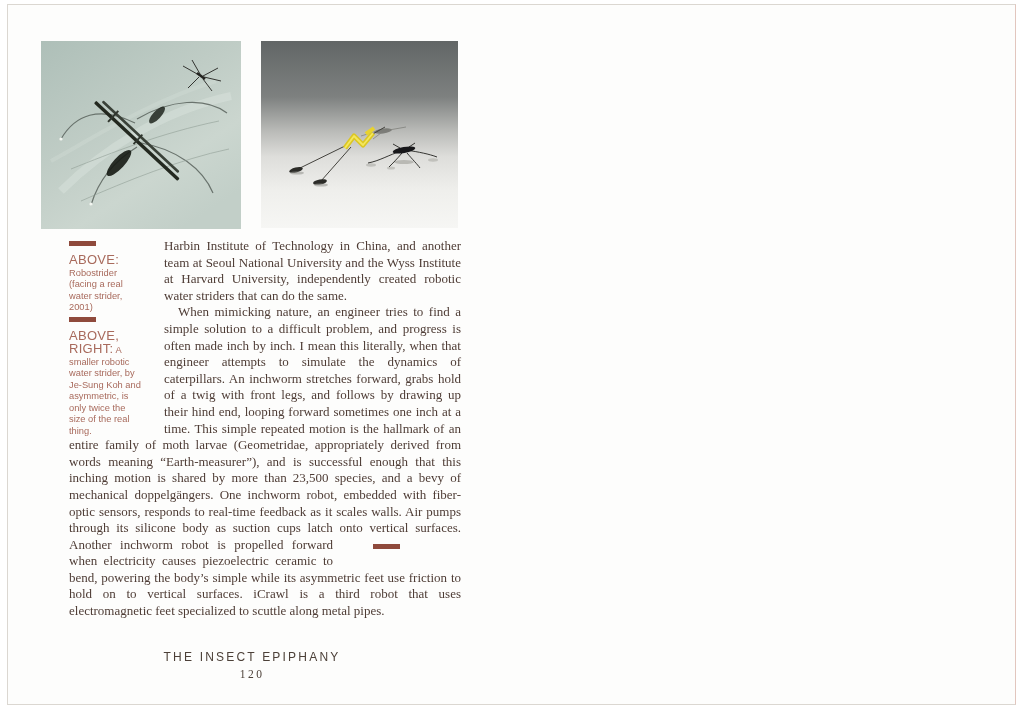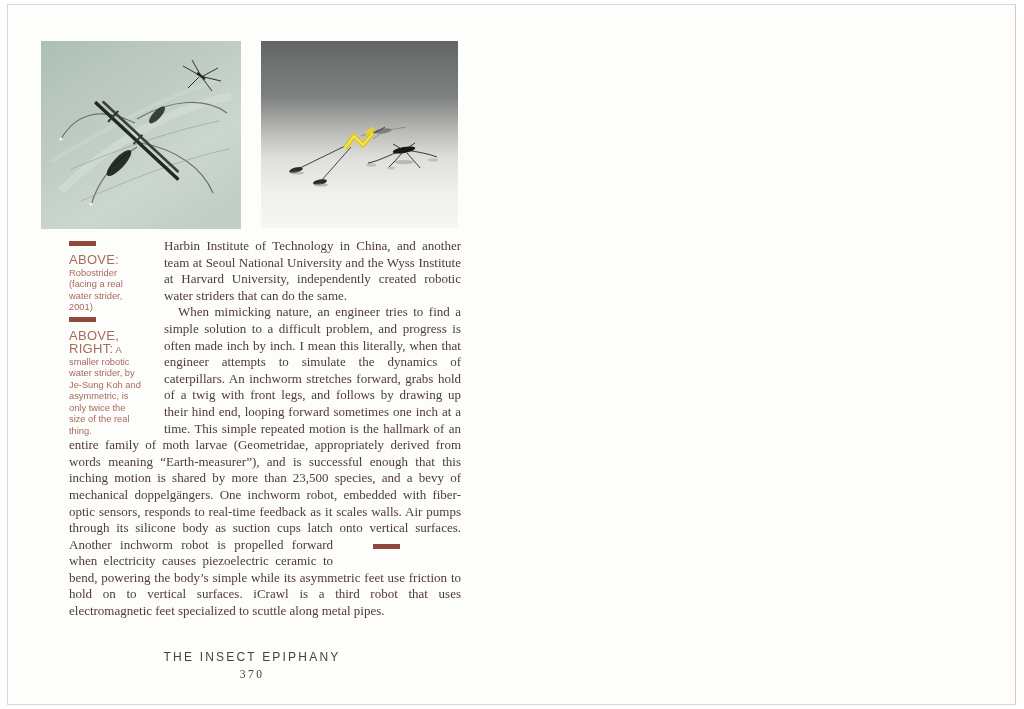--- a/index.html
+++ b/index.html
@@ -153,20 +153,20 @@
       <p>Harbin Institute of Technology in China, and another team at Seoul National University and the Wyss Institute at Harvard University, independently created robotic water striders that can do the same.</p>
       <p class="indented"><span>When mimicking nature, an engineer tries to find a simple solution to a difficult problem, and progress is often made inch by inch. I mean this literally, when that engineer attempts to simulate the dynamics of caterpillars. An inchworm stretches forward, grabs hold of a twig with front legs, and follows by drawing up their hind end, looping forward sometimes one inch at a time. This simple repeated motion is the hallmark of an entire family of moth larvae (Geometridae, appropriately derived from words meaning “Earth-measurer”), and is successful enough that this inching motion is shared by more than 23,500 species, and a bevy of mechanical doppelgängers. One inchworm robot, embedded with fiber-optic sensors, responds to real-time feedback as it scales walls. Air pumps through its silicone body as suction cups latch onto vertical surfaces. Another</span>
         <span class="cap-right">
           <span class="cap-bar" style="display: block; background: rgb(143, 74, 60);"></span>
         </span>
         <span>inchworm robot is propelled forward when electricity causes piezoelectric ceramic to bend, powering the body’s simple while its asymmetric feet use friction to hold on to vertical surfaces. iCrawl is a third robot that uses electromagnetic feet specialized to scuttle along metal pipes.</span></p>
     </div>
 
     <div id="footer">
       <p class="book-title">THE INSECT EPIPHANY</p>
-      <p class="page-num">370</p>
+      <p class="page-num">120</p>
     </div>
   </div>
 
   <div class="page" id="page-right">
     
   </div>
 </div>
 
 </body></html>

